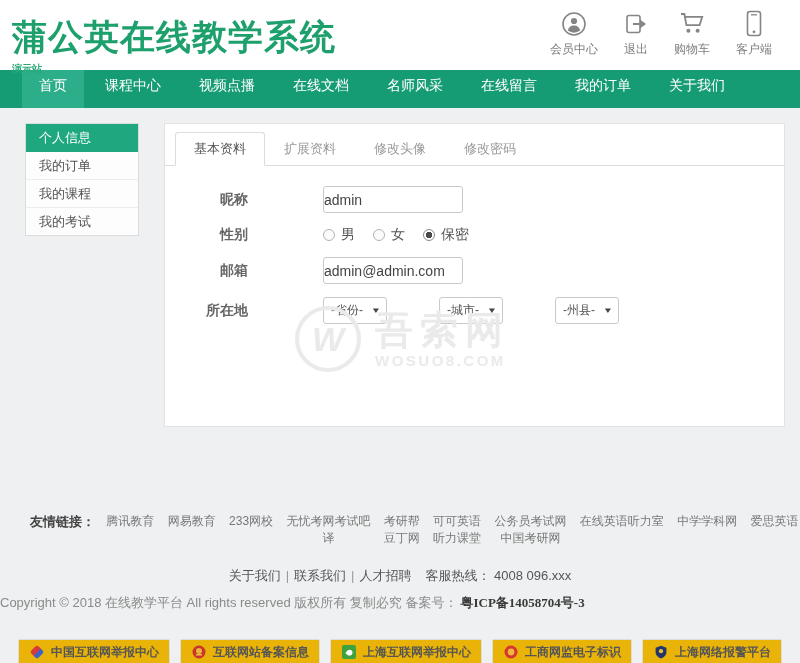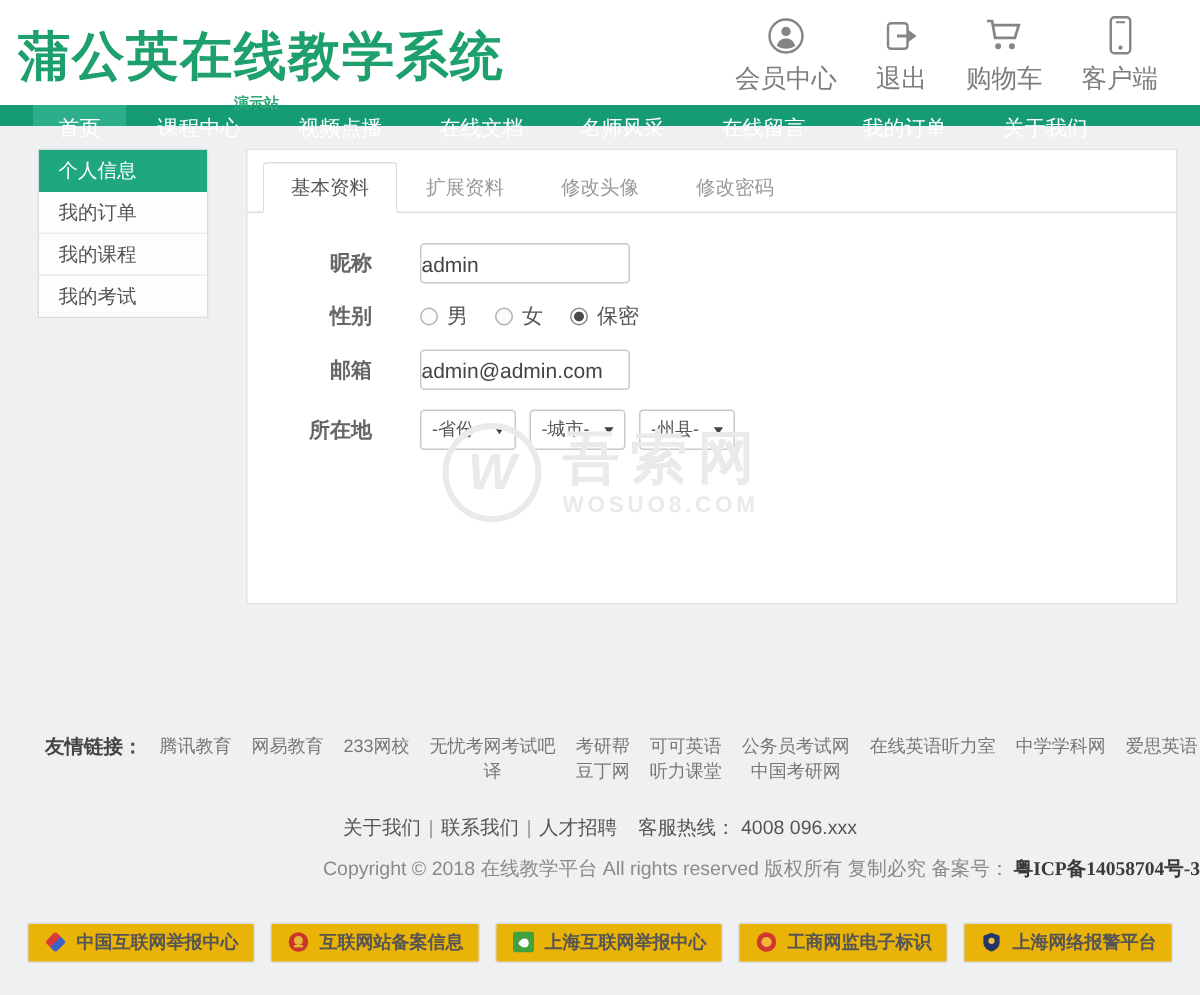--- a/index.html
+++ b/index.html
@@ -7,28 +7,28 @@
   body {
     height:663px; overflow:hidden; background:#eff0f1;
     font-family:"Liberation Sans","DejaVu Sans",sans-serif; font-size:13px; color:#555;
   }
   a { text-decoration:none; color:inherit; cursor:pointer; }
 
   
   .topbar { height:70px; background:#ffffff; position:relative; }
   .logo-wrap { position:absolute; left:12px; top:14px; display:inline-block; }
   .logo-text { font-size:35px; font-weight:bold; color:#1ea06d; letter-spacing:1px; }
-  .logo-sub  { text-align:center; font-size:10px; color:#2aa878; font-weight:bold; margin-top:1px; padding-right:6px; }
+  .logo-sub  { text-align:left; font-size:10px; color:#2aa878; font-weight:bold; margin-top:1px; padding-right:6px; }
   .quick-links { position:absolute; right:28px; top:10px; display:flex; align-items:flex-start; }
   .quick-link { display:flex; flex-direction:column; align-items:center; margin-left:26px; }
   .qicon { height:27px; display:flex; align-items:center; }
-  .qlabel { font-size:17px; color:#7d7d7d; margin-top:4px; white-space:nowrap; }
-
-  
-  .mainnav { height:14px; background:#169c74; display:flex; align-items:stretch; padding-left:22px; }
+  .qlabel { font-size:12px; color:#7d7d7d; margin-top:4px; white-space:nowrap; }
+
+  
+  .mainnav { height:38px; background:#169c74; display:flex; align-items:stretch; padding-left:22px; }
   .nav-item { color:#fff; font-size:14px; line-height:30px; padding:0 17px; margin-right:4px; white-space:nowrap; }
   .nav-item.active { background:#2cae8b; }
 
   
   .body-area { display:flex; padding:15px 15px 0 25px; height:387px; }
   .sidebar { width:114px; background:#fdfdfd; border:1px solid #dcdcdc; align-self:flex-start; }
   .side-item { display:block; line-height:27px; padding-left:13px; font-size:13px; color:#555;
                border-bottom:1px solid #ececec; background:#fdfdfd; }
   .side-item:last-child { border-bottom:none; }
   .side-item.active { background:#1fa880; color:#fff; border-bottom-color:#1fa880; }
@@ -36,21 +36,21 @@
   .content { flex:1; margin-left:25px; background:#fff; border:1px solid #e2e2e2; height:304px; position:relative; }
 
   
   .tabs { display:flex; padding:8px 0 0 10px; border-bottom:1px solid #ddd; }
   .tab { font-size:13px; color:#999; padding:7px 18px; border:1px solid transparent; margin-bottom:-1px;
          border-radius:3px 3px 0 0; }
   .tab.active { background:#fff; color:#555; border-color:#ddd; border-bottom-color:#fff; }
 
   
   .profile-form { padding:20px 0 0 15px; }
-  .form-row { display:flex; align-items:center; margin-bottom:13px; }
+  .form-row { display:flex; align-items:center; margin-bottom:13px;gap:43px; }
   .form-label { width:68px; text-align:right; font-size:14px; font-weight:bold; color:#666; margin-right:32px; flex:none; }
   .text-input { width:140px; height:27px; border:1px solid #c9c9c9; border-radius:3px; padding:0 0;
                 font-size:14px; color:#444; font-family:"Liberation Sans","DejaVu Sans",sans-serif; background:#fff; }
   .radio-group { display:flex; align-items:center; }
   .radio-opt { display:flex; align-items:center; margin-right:18px; font-size:14px; color:#555; cursor:pointer; }
   .radio { width:12px; height:12px; border:1px solid #b3b3b3; border-radius:50%; background:#fbfbfb;
            display:inline-block; margin-right:6px; flex:none; }
   .radio.checked { border-color:#8a8a8a; background:radial-gradient(circle,#4a4a4a 0 3px,#ffffff 3.5px); }
   .select-box { width:64px; height:27px; border:1px solid #c9c9c9; border-radius:3px; background:#fff;
                 display:inline-flex; align-items:center; justify-content:space-between;
@@ -70,21 +70,21 @@
   .friend-links { padding:18px 0 0 30px; white-space:nowrap; color:#777; font-size:12px; }
   .fl-label { font-weight:bold; color:#444; font-size:13px; margin-right:8px; vertical-align:top; }
   .fl-cell { display:inline-block; vertical-align:top; margin-right:10px; text-align:center; line-height:17px; }
   .fl-link { display:block; color:#777; }
   .fl-link:empty { display:none; }
 
   .about-row { text-align:center; margin-top:20px; font-size:13px; color:#555; }
   .about-row .pipe { margin:0 5px; color:#999; }
   .hotline { margin-left:14px; }
 
-  .copyright-row { text-align:right; margin-top:9px; font-size:13px; color:#8a8a8a; }
+  .copyright-row { text-align:left; margin-top:9px; font-size:13px; color:#8a8a8a; }
   .icp { font-family:"Liberation Serif","DejaVu Serif",serif; color:#3a3a3a; font-weight:bold; margin-left:3px; }
 
   .badges-row { display:flex; justify-content:center; margin-top:27px; }
   .badge { display:flex; align-items:flex-start; background:#eab308; border:1px solid #dcdcdc; border-radius:2px;
            padding:4px 10px; margin:0 5px; font-size:12px; color:#555; white-space:nowrap;font-weight:bold; }
   .bicon { display:inline-flex; margin-right:7px; width:15px; height:15px; align-items:center; justify-content:center; }
   .icon-pinwheel { width:10px; height:10px; transform:rotate(45deg); background:linear-gradient(90deg,#d63a3a 50%,#3a62c9 50%); border-radius:2px; }
 </style>
 </head>
 <body>

